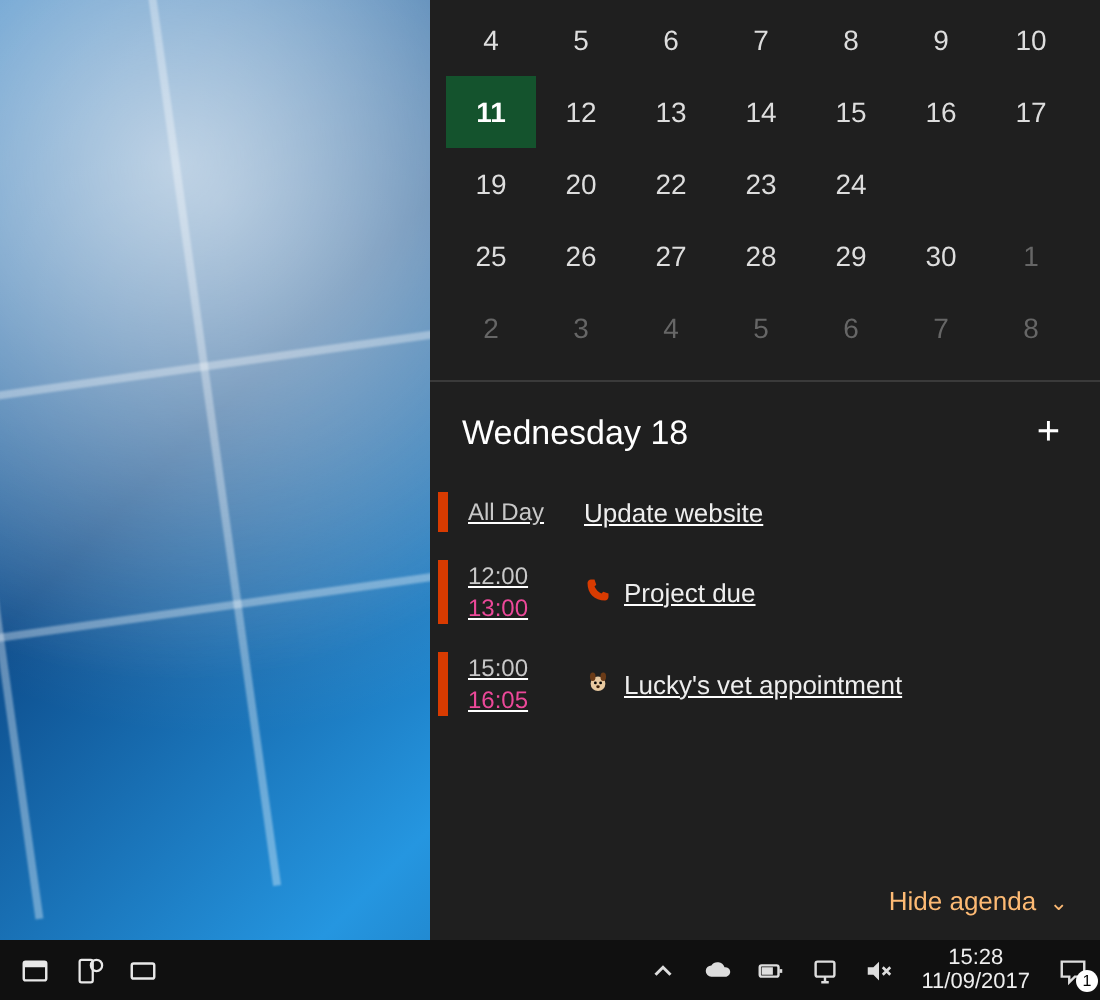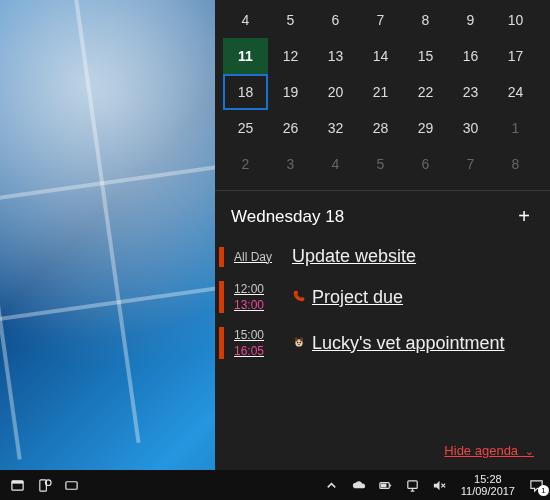--- a/index.html
+++ b/index.html
@@ -57,26 +57,26 @@
   .add-btn { color: #fff; font-size: 20px; font-weight: 300; cursor: pointer; padding: 0 4px; }
 
   .agenda { padding: 4px 0 6px 0; }
   .event {
     display: flex; align-items: stretch; padding: 6px 12px 6px 0; margin: 2px 0; text-decoration: underline;
   }
   .event .bar { width: 5px; background: #d83b01; margin-right: 10px; margin-left: 4px;}
   .event .bar.all { height: 20px; align-self: center; }
   .event .time { width: 58px; color: #c8c8c8; font-size: 12px; line-height: 16px; }
   .event .time .end { color: #ec4899; }
-  .event .title { flex: 1; color: #eee; font-size: 18px; display: flex; align-items: center; gap: 6px; }
+  .event .title { flex: 1; color: #eee; font-size: 13px; display: flex; align-items: center; gap: 6px; }
   .event.allday .time { display:flex; align-items:center; }
   .ico { width: 14px; height: 14px; display:inline-block; }
 
   .hide-row { text-align: right; padding: 8px 16px 12px 0; }
-  .hide-link { color: #ef4444; font-size: 13px; cursor: pointer; text-decoration: underline; }
+  .hide-link { color: #fdba74; font-size: 13px; cursor: pointer; }
 
   
   .taskbar {
     position: absolute; left: 0; right: 0; bottom: 0; height: 30px;
     background: #101010; display: flex; align-items: center; color: #fff;
   }
   .tb-spacer { flex: 1; }
   .tb-item { height: 30px; display:flex; align-items:center; justify-content:center; padding:0 6px; cursor:pointer; color:#ddd; }
   .tb-item svg, .tb-item .glyph { width:15px; height:15px; }
   .tb-pinned { display:flex; align-items:center; gap:0; margin-left:4px;}
@@ -108,32 +108,30 @@
       <div class="cal-row">
         <div class="cal-cell today">11</div>
         <div class="cal-cell">12</div>
         <div class="cal-cell">13</div>
         <div class="cal-cell">14</div>
         <div class="cal-cell">15</div>
         <div class="cal-cell">16</div>
         <div class="cal-cell">17</div>
       </div>
       <div class="cal-row">
-        <div class="cal-cell selected">18</div>
         <div class="cal-cell">19</div>
         <div class="cal-cell">20</div>
-        <div class="cal-cell">21</div>
         <div class="cal-cell">22</div>
         <div class="cal-cell">23</div>
         <div class="cal-cell">24</div>
       </div>
       <div class="cal-row">
         <div class="cal-cell">25</div>
         <div class="cal-cell">26</div>
-        <div class="cal-cell">32</div>
+        <div class="cal-cell">27</div>
         <div class="cal-cell">28</div>
         <div class="cal-cell">29</div>
         <div class="cal-cell">30</div>
         <div class="cal-cell other">1</div>
       </div>
       <div class="cal-row">
         <div class="cal-cell other">2</div>
         <div class="cal-cell other">3</div>
         <div class="cal-cell other">4</div>
         <div class="cal-cell other">5</div>

